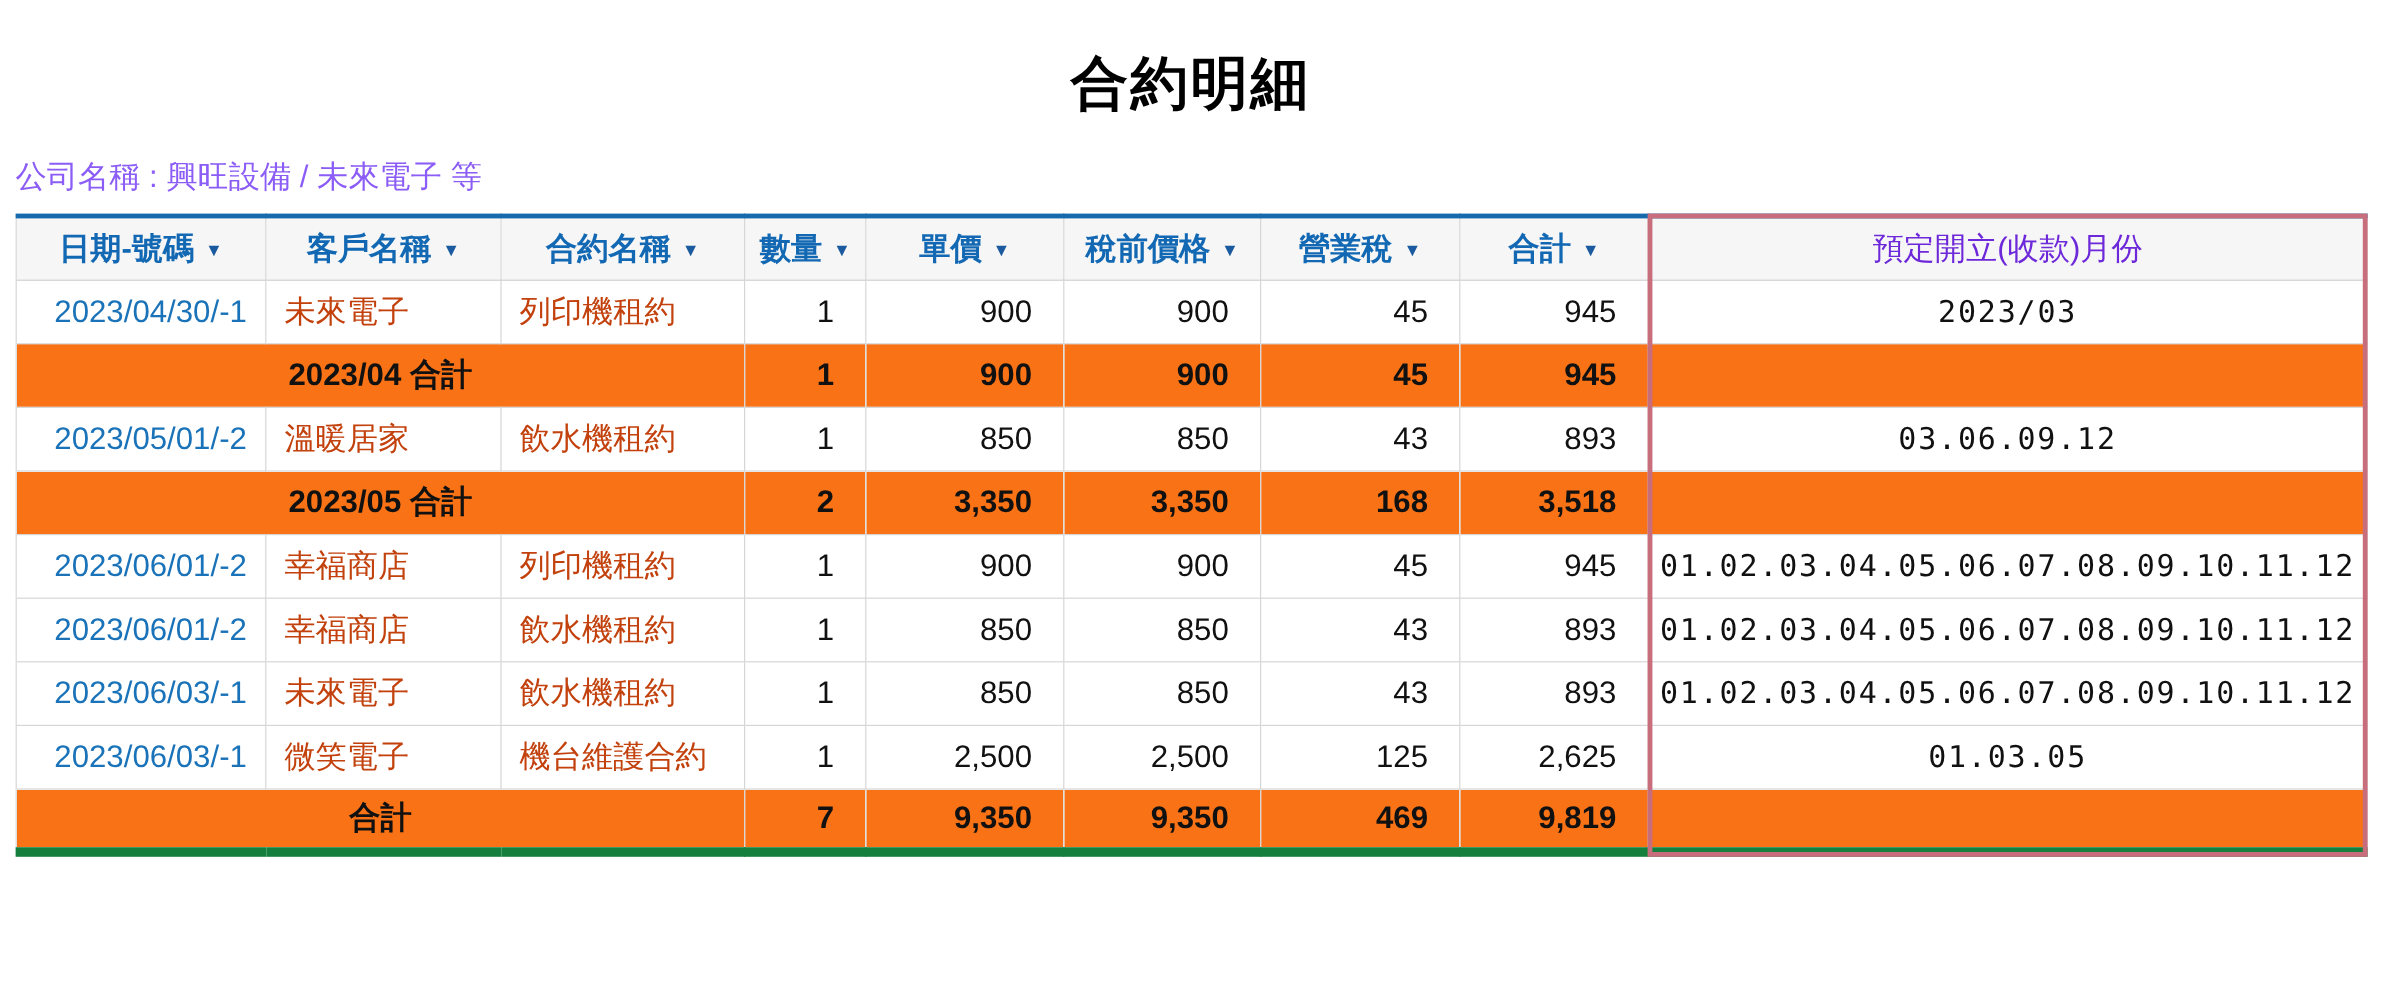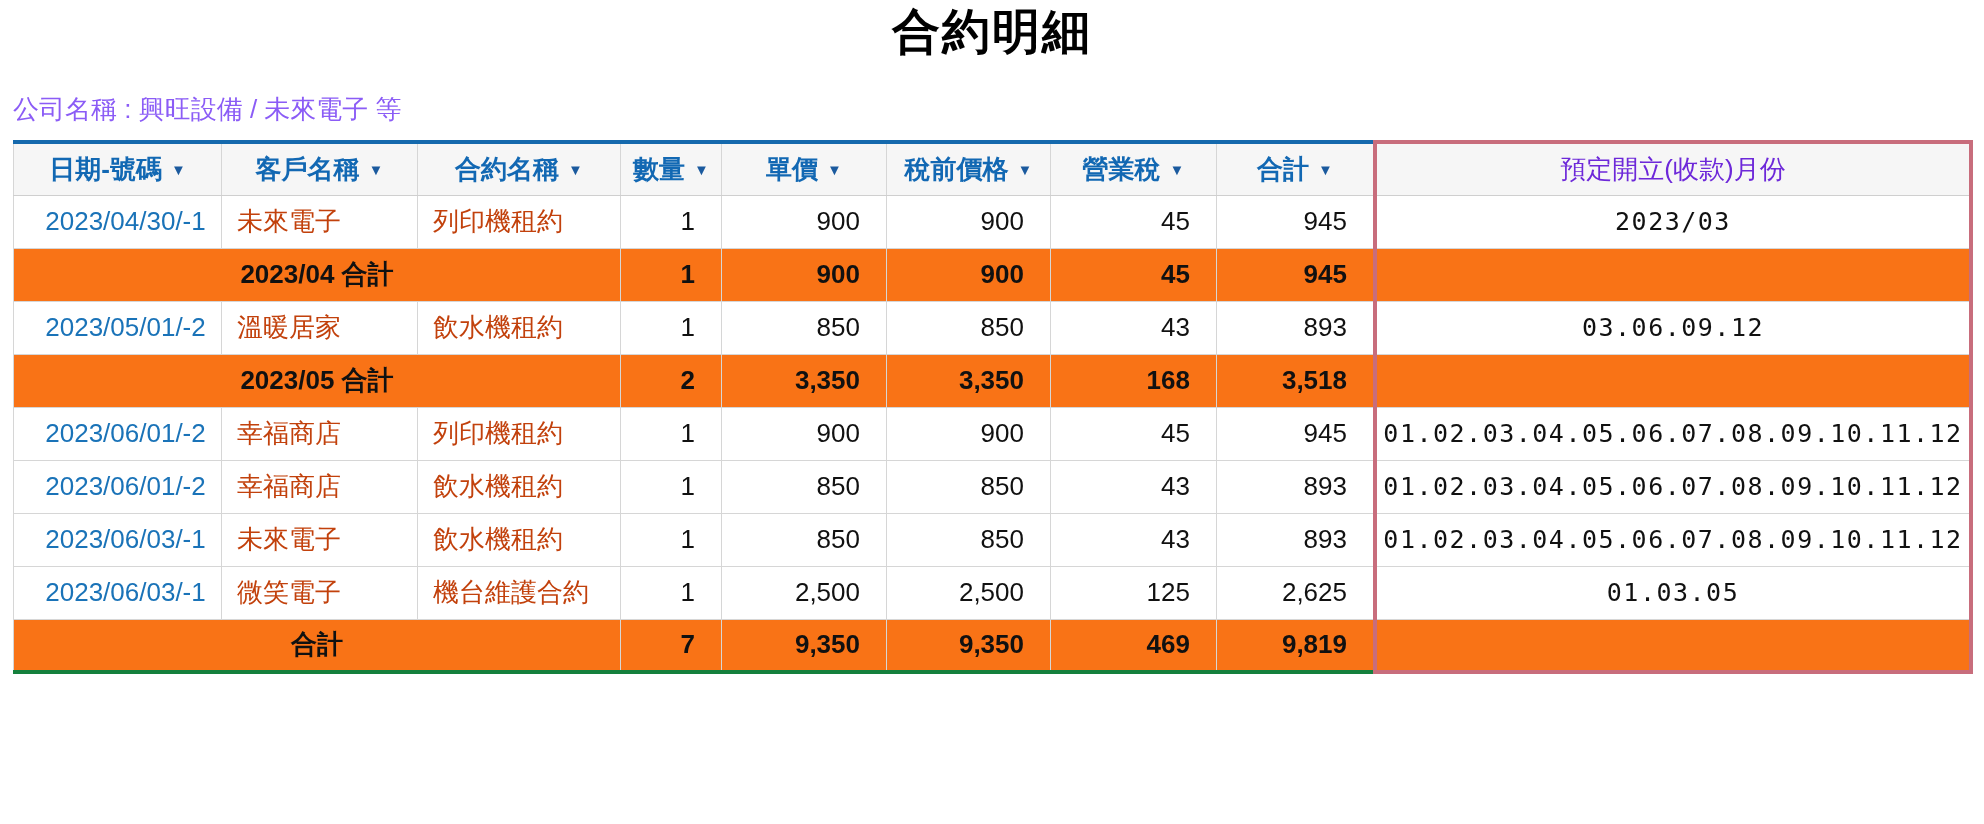--- a/index.html
+++ b/index.html
@@ -4,20 +4,21 @@
 <style>
   * { box-sizing: border-box; margin: 0; padding: 0; }
   html, body {
     width: 1984px; height: 824px;
     background: #ffffff;
     font-family: "Liberation Sans", sans-serif;
     color: #111;
     overflow: hidden;
   }
   .page-title {
+    margin-top: 38px;
     text-align: center;
     font-size: 48px;
     font-weight: 700;
     color: #000;
     letter-spacing: 2px;
   }
   .company-line {
     margin: 28px 0 0 13px;
     font-size: 26px;
     color: #8b5cf6;
@@ -26,21 +27,21 @@
     position: relative;
     margin: 13px 12px 0 13px;
     width: 1960px;
   }
   table.report {
     table-layout: fixed;
     width: 1959px;
     border-collapse: collapse;
     border-top: 4px solid #1569ad;
     border-left: 1px solid #d6d6d6;
-    border-bottom: 4px solid #15803d;
+    border-bottom: 8px solid #15803d;
   }
   th, td {
     border-right: 1px solid #d6d6d6;
     border-bottom: 1px solid #d6d6d6;
     height: 53px;
     font-size: 26px;
     overflow: hidden;
     white-space: nowrap;
   }
   thead th {

